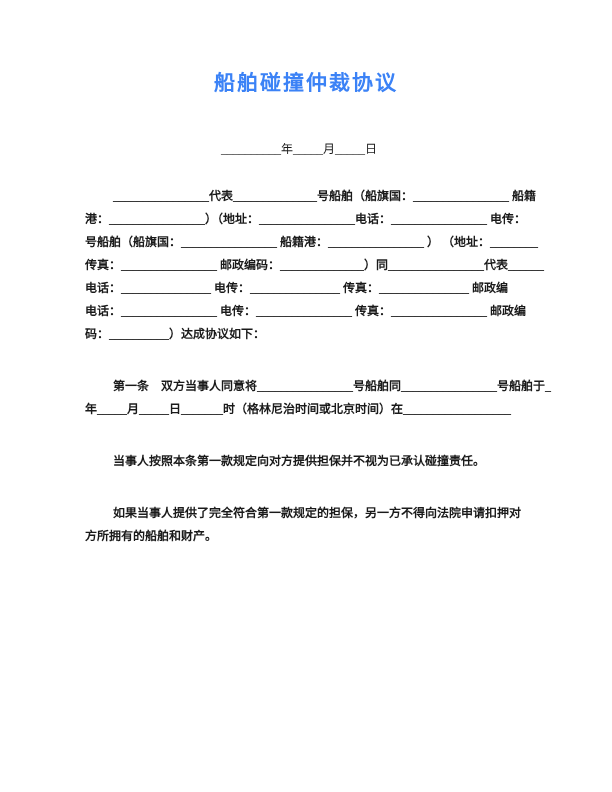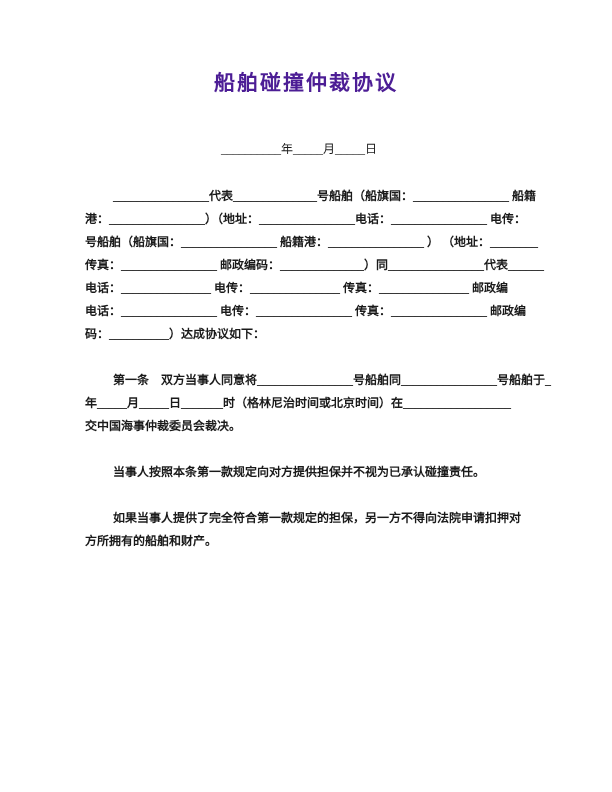--- a/index.html
+++ b/index.html
@@ -20,40 +20,40 @@
     padding: 68px 85px 0 85px;
   }
   .doc-title {
     margin: 0;
     text-align: center;
     font-family: "Liberation Sans", sans-serif;
     font-size: 21px;
     font-weight: 700;
     letter-spacing: 2px;
     line-height: 30px;
-    color: #4c1d95;
+    color: #3b82f6;
     white-space: pre;
   }
   .date-line {
     margin-top: 40px;
     line-height: 23px;
     text-align: center;
     padding-right: 14px;
     white-space: pre;
   }
   .doc-body {
     margin-top: 24px;
     font-weight: bold;
   }
   .para {
     margin: 0;
     padding: 0;
   }
   .para + .para {
-    margin-top: 23px;
+    margin-top: 29px;
   }
   .line {
     line-height: 23px;
     height: 23px;
     white-space: pre;
     overflow: visible;
   }
   .para .line:first-child {
     padding-left: 28px;
   }
@@ -72,21 +72,20 @@
         <div class="line">港：________________）（地址：________________电话：________________ 电传：</div>
         <div class="line">号船舶（船旗国：________________ 船籍港：________________ ） （地址：________</div>
         <div class="line">传真：________________ 邮政编码：______________）同________________代表______</div>
         <div class="line">电话：_______________ 电传：_______________ 传真：_______________ 邮政编</div>
         <div class="line">电话：________________ 电传：________________ 传真：________________ 邮政编</div>
         <div class="line">码：__________）达成协议如下：</div>
       </div>
       <div class="para">
         <div class="line">第一条　双方当事人同意将________________号船舶同________________号船舶于_</div>
         <div class="line">年_____月_____日_______时（格林尼治时间或北京时间）在__________________</div>
-        <div class="line">交中国海事仲裁委员会裁决。</div>
       </div>
       <div class="para">
         <div class="line">当事人按照本条第一款规定向对方提供担保并不视为已承认碰撞责任。</div>
       </div>
       <div class="para">
         <div class="line">如果当事人提供了完全符合第一款规定的担保，另一方不得向法院申请扣押对</div>
         <div class="line">方所拥有的船舶和财产。</div>
       </div>
     </div>
 </div>

